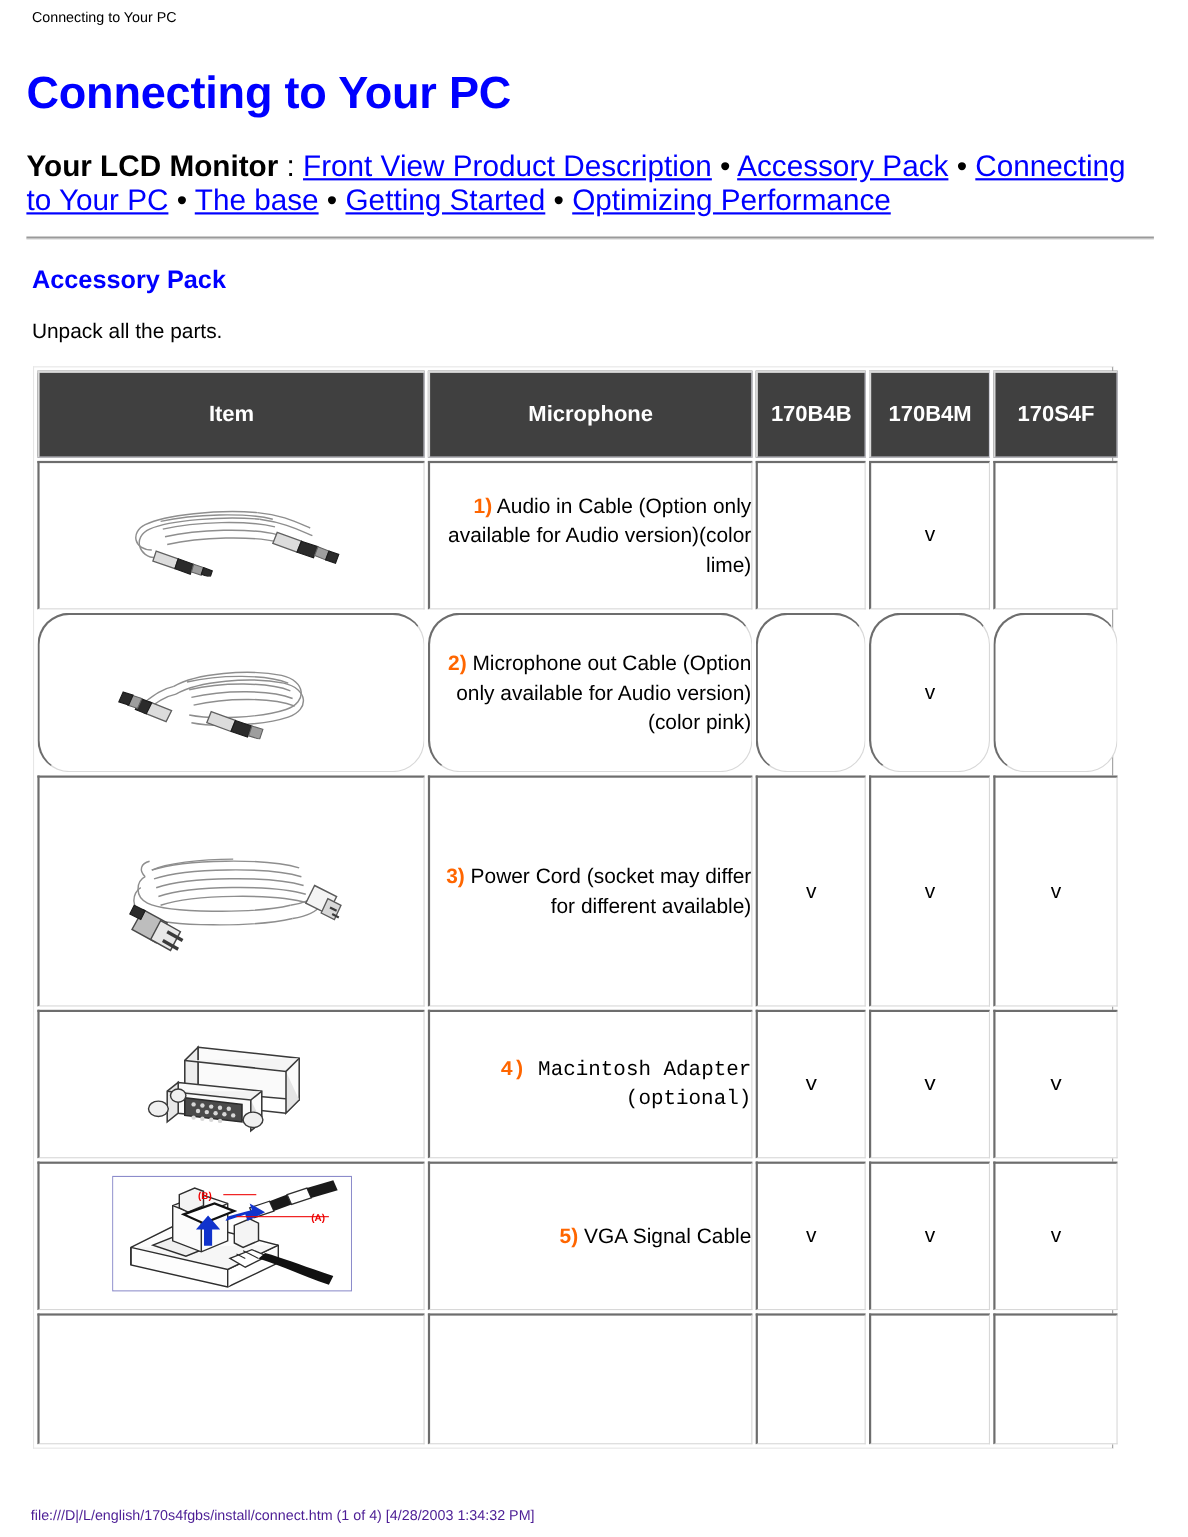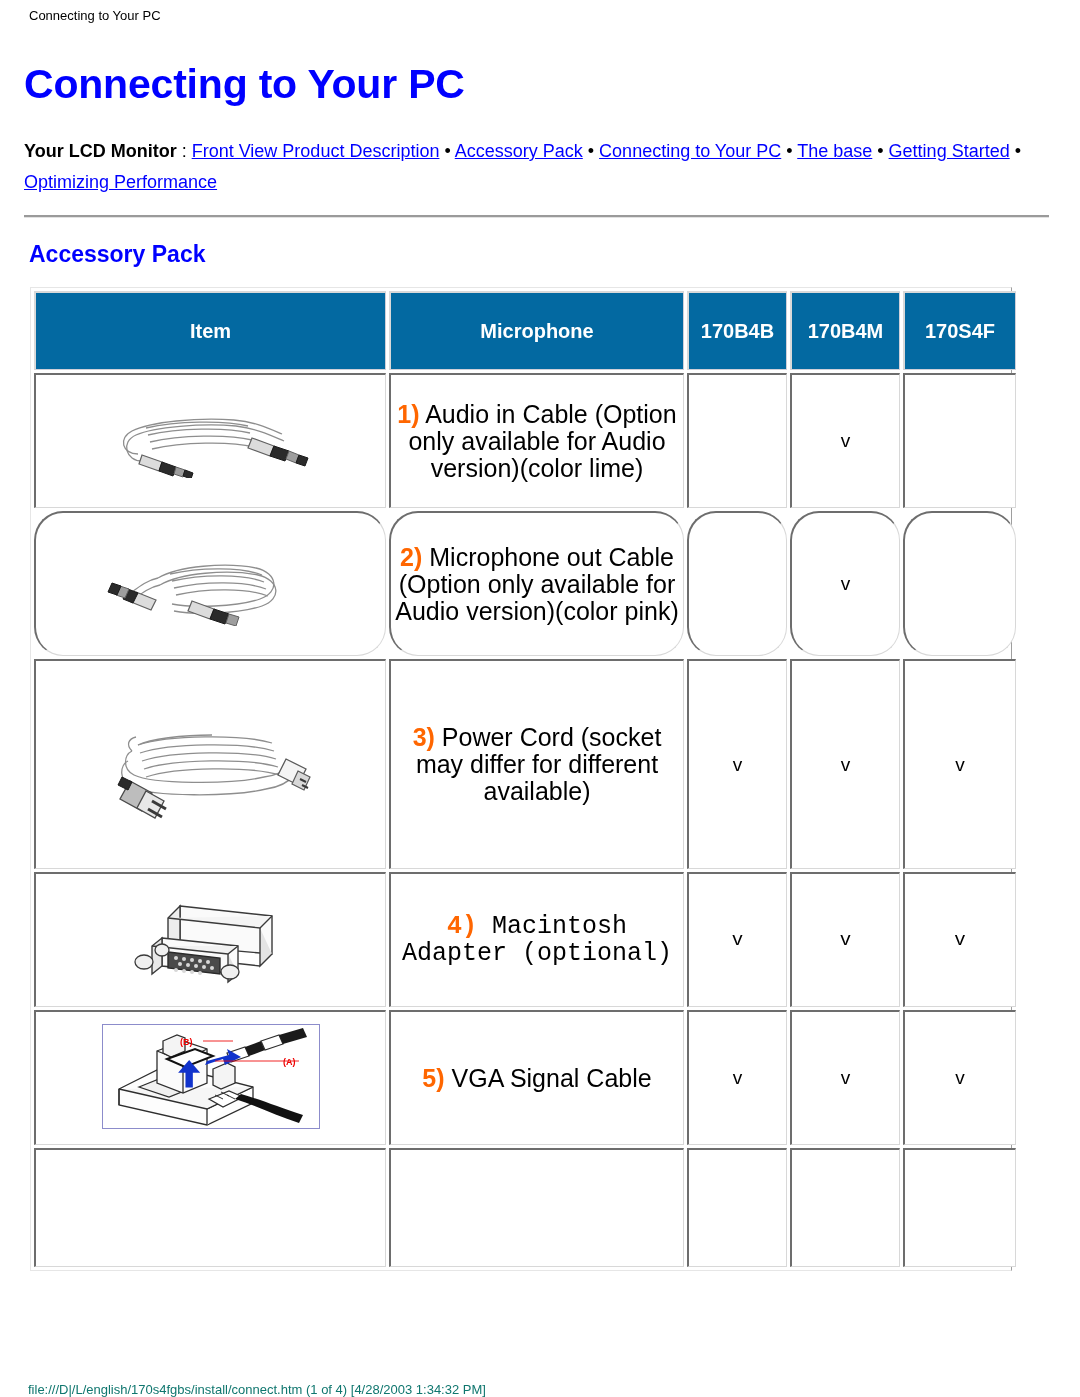--- a/index.html
+++ b/index.html
@@ -39,21 +39,21 @@
   h1.page-title {
     font-size: 41px;
     line-height: 48px;
     font-weight: bold;
     color: #0000ff;
     margin: 0 0 28px 0;
     letter-spacing: -0.2px;
   }
 
   .navline {
-    font-size: 18px;
+    font-size: 27px;
     line-height: 31px;
     color: #000;
     margin: 0 0 6px 0;
     max-width: 1012px;
   }
   .navline .lead {
     font-weight: bold;
     color: #000;
   }
   .navline .colon { color: #000; }
@@ -110,21 +110,21 @@
   table.acc-table th {
     border-top: 2px solid #6d6d6d;
     border-left: 2px solid #6d6d6d;
     border-right: 1px solid #d8d8d8;
     border-bottom: 1px solid #d8d8d8;
     padding: 0;
     vertical-align: middle;
     background: #ffffff;
   }
   table.acc-table th {
-    background: #0369a1;
+    background: #404040;
     color: #ffffff;
     font-size: 20px;
     font-weight: bold;
     text-align: center;
     height: 76px;
     border-top: 2px solid #d9d9d9;
     border-left: 2px solid #d9d9d9;
     border-right: 1px solid #cfcfd8;
     border-bottom: 1px solid #cfcfd8;
   }
@@ -133,24 +133,24 @@
   col.c-desc   { width: 295px; }
   col.c-m1     { width: 100px; }
   col.c-m2     { width: 110px; }
   col.c-m3     { width: 113px; }
 
   td.cell-item {
     text-align: center;
     padding: 10px 0;
   }
   td.cell-desc {
-    font-size: 25px;
+    font-size: 19px;
     line-height: 27px;
     padding: 6px 14px 6px 13px;
-    text-align: center;
+    text-align: right;
   }
   td.cell-desc .num {
     color: #ff6600;
     font-weight: bold;
   }
   td.cell-mark {
     text-align: center;
     font-size: 19px;
     line-height: 22px;
     color: #000;
@@ -175,40 +175,40 @@
     line-height: 0;
   }
 
   
   .footer-path {
     position: absolute;
     left: 28px;
     top: 1370px;
     font-size: 13px;
     line-height: 16px;
-    color: #0f766e;
+    color: #4c1d95;
     white-space: nowrap;
-    margin-top: 12px;
   }
 </style>
 </head>
 <body>
 
 <div class="running-head">Connecting to Your PC</div>
 
 <div class="content">
 
   <h1 class="page-title">Connecting to Your PC</h1>
 
   <p class="navline"><span class="lead">Your LCD Monitor</span><span class="colon"> : </span><a href="#">Front View Product Description</a><span class="sep"> • </span><a href="#">Accessory Pack</a><span class="sep"> • </span><a href="#">Connecting to Your PC</a><span class="sep"> • </span><a href="#">The base</a><span class="sep"> • </span><a href="#">Getting Started</a><span class="sep"> • </span><a href="#">Optimizing Performance</a></p>
 
   <hr class="rule">
 
   <h2 class="section-title">Accessory Pack</h2>
 
+  <p class="lead-text">Unpack all the parts.</p>
 
   <div class="acc-table-wrap">
   <table class="acc-table">
     <colgroup>
       <col class="c-item">
           <col class="c-desc">
           <col class="c-m1">
           <col class="c-m2">
           <col class="c-m3">
     </colgroup>

